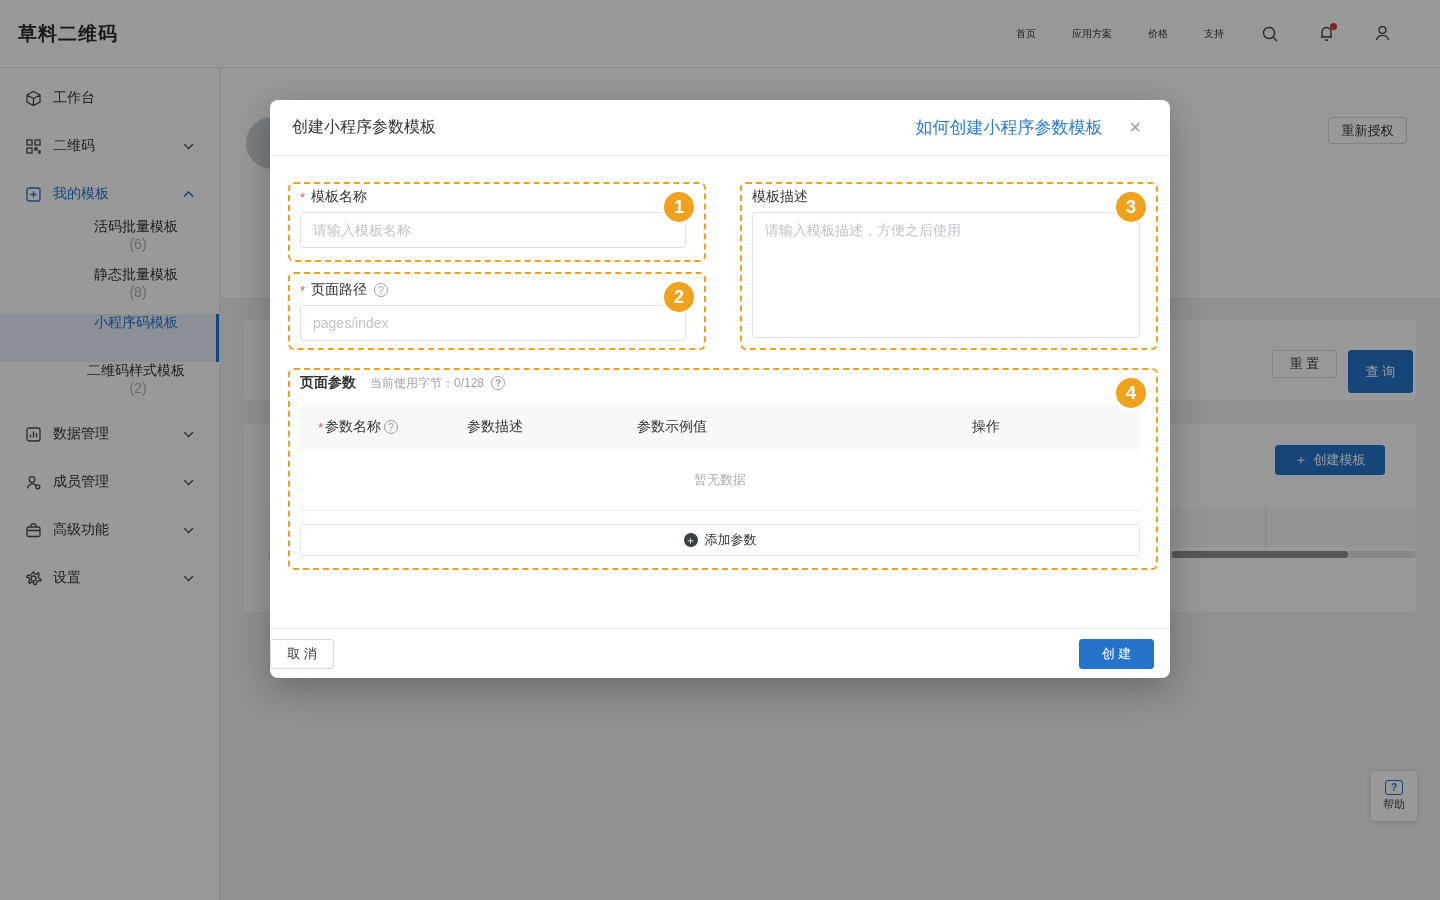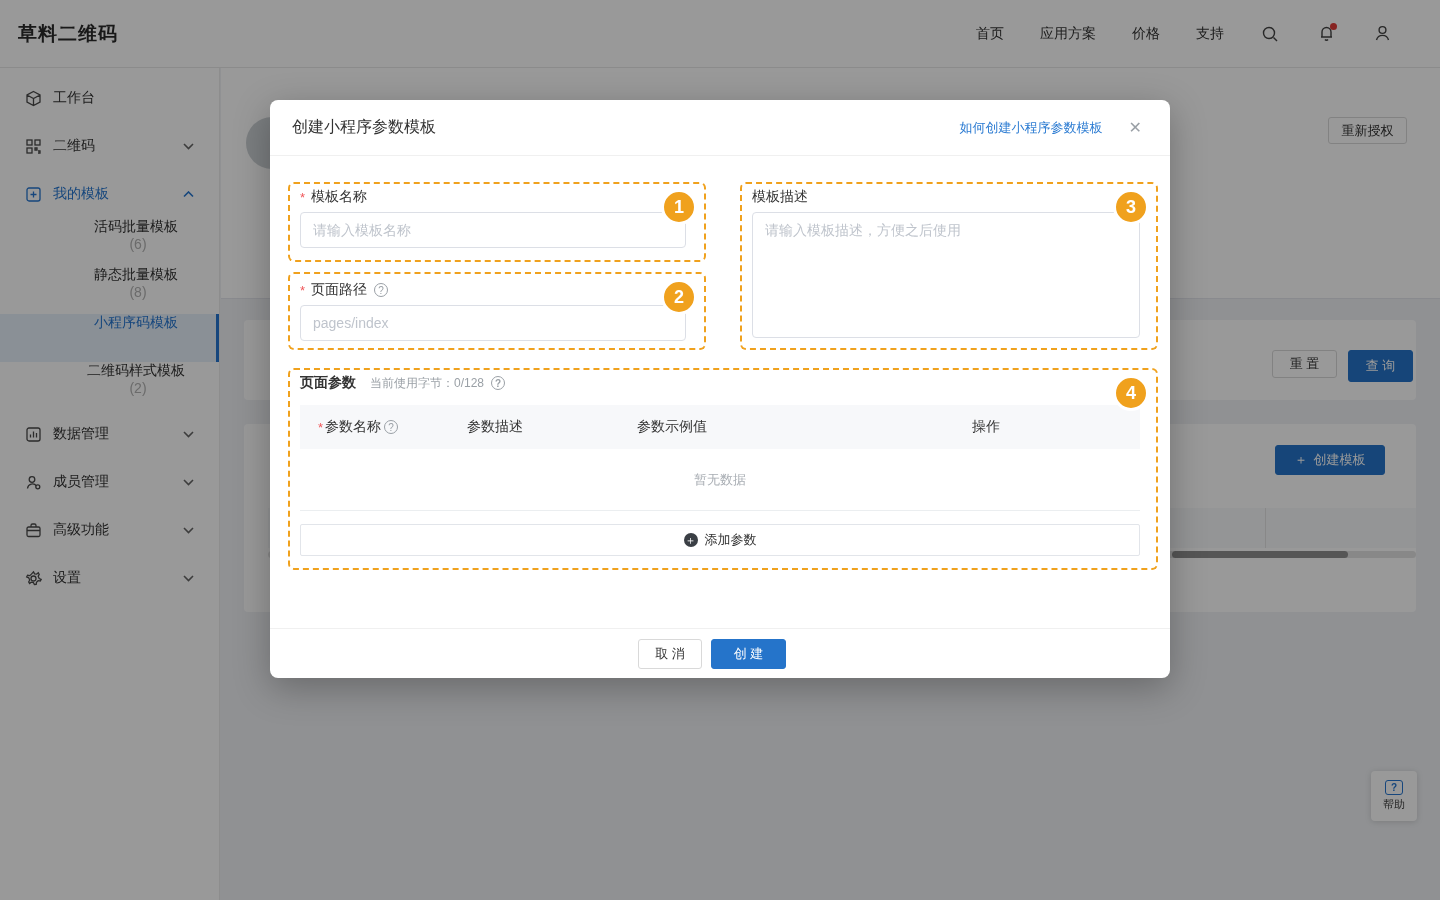--- a/index.html
+++ b/index.html
@@ -5,21 +5,21 @@
   * { margin:0; padding:0; box-sizing:border-box; }
   html,body { width:1440px; height:900px; overflow:hidden;
     font-family:"Liberation Sans","DejaVu Sans",sans-serif; color:#333; background:#f0f2f5; }
   .abs { position:absolute; }
 
   
   .navbar { position:absolute; left:0; top:0; width:1440px; height:68px; background:#fff;
     border-bottom:1px solid #e8e8e8; display:flex; align-items:center; z-index:1; }
   .logo { font-size:19px; font-weight:bold; color:#2b2b2b; margin-left:18px; letter-spacing:1px; }
   .nav-right { margin-left:auto; display:flex; align-items:center; gap:36px; margin-right:48px; }
-  .nav-item { font-size:14px; color:#333; cursor:pointer; white-space:nowrap; }
+  .nav-item { font-size:10px; color:#333; cursor:pointer; white-space:nowrap; }
   .nav-ic { position:relative; width:20px; height:20px; display:flex; align-items:center; justify-content:center; }
   .nav-ic svg { stroke:#444; fill:none; stroke-width:1.4; }
   .red-dot { position:absolute; right:-1px; top:-1px; width:7px; height:7px; border-radius:50%; background:#e23c39; }
 
   
   .sidebar { position:absolute; left:0; top:68px; width:220px; height:832px; background:#fff;
     border-right:1px solid #ececec; padding-top:6px; z-index:1; }
   .side-item { height:48px; display:flex; align-items:center; font-size:14px; cursor:pointer; position:relative; }
   .side-item .ic { width:17px; height:17px; margin-left:25px; margin-right:11px; display:flex; }
   .side-item .ic svg { stroke:#4a4a4a; fill:none; stroke-width:1.3; width:17px; height:17px; }
@@ -60,42 +60,42 @@
 
   
   .overlay { position:absolute; left:0; top:0; width:1440px; height:900px; background:rgba(0,0,0,.4); z-index:40; }
 
   
   .modal { position:absolute; left:270px; top:100px; width:900px; height:578px; background:#fff;
     border-radius:8px; box-shadow:0 10px 36px rgba(0,0,0,.28); z-index:60; }
   .modal-head { position:absolute; left:0; top:0; width:100%; height:56px; display:flex; align-items:center;
     padding:0 22px; border-bottom:1px solid #f0f0f0; }
   .modal-title { font-size:16px; font-weight:500; color:#333; }
-  .modal-link { margin-left:auto; font-size:13px; color:#2b7bd2; cursor:pointer; }
+  .modal-link { margin-left:auto; font-size:17px; color:#2b7bd2; cursor:pointer; }
   .modal-close { margin-left:26px; margin-right:6px; font-size:16px; color:#9aa0a6; cursor:pointer; line-height:1; }
   .f-label { font-size:14px; color:#333; display:flex; align-items:center; gap:4px; }
   .req { color:#f0575a; font-size:13px; margin-right:2px; }
   .qmark { width:14px; height:14px; border:1px solid #9aa0a6; border-radius:50%; color:#9aa0a6;
     font-size:10px; display:inline-flex; align-items:center; justify-content:center; margin-left:3px; }
   input.fld, textarea.fld { border:1px solid #dcdfe6; border-radius:4px; font-size:14px; color:#333;
     padding:0 12px; outline:none; font-family:inherit; background:#fff; }
   input.fld::placeholder, textarea.fld::placeholder { color:#bfc4cc; }
   textarea.fld { padding:9px 12px; resize:none; }
   .ptable-head { position:absolute; left:30px; top:305px; width:840px; height:44px; background:#f7f8fa;
     display:flex; align-items:center; font-size:14px; color:#333; }
   .ptable-empty { position:absolute; left:30px; top:349px; width:840px; height:62px;
     display:flex; align-items:center; justify-content:center; font-size:13px; color:#a8adb3;
     border-bottom:1px solid #ebeef0; }
   .add-row { position:absolute; left:30px; top:424px; width:840px; height:32px; border:1px solid #e2e5ea;
     border-radius:2px; display:flex; align-items:center; justify-content:center; gap:7px;
     font-size:13px; color:#333; cursor:pointer; }
   .plus-circle { width:14px; height:14px; border-radius:50%; background:#3a3f45; color:#fff; font-size:11px;
     display:flex; align-items:center; justify-content:center; line-height:1; }
   .modal-foot { position:absolute; left:0; top:528px; width:100%; height:50px; border-top:1px solid #f0f0f0;
-    display:flex; align-items:center; justify-content:center; padding-right:16px; gap:9px; }
+    display:flex; align-items:center; justify-content:space-between; padding-right:16px; gap:9px; }
 
   
   .anno { position:absolute; border:2.5px dashed #f0a11d; border-radius:6px; pointer-events:none; z-index:70; }
   .anno-badge { position:absolute; right:7px; top:5px; width:36px; height:36px; border-radius:50%;
     background:#f0a11d; border:3px solid #fff; color:#fff; font-size:18px; font-weight:bold;
     display:flex; align-items:center; justify-content:center; }
 </style>
 </head>
 <body>
 
@@ -244,21 +244,21 @@
 <div class="page-head"></div>
 <div class="avatar"></div>
 <div class="btn btn-plain abs" style="left:1328px;top:117px;width:79px;height:27px;">重新授权</div>
 
 <div class="tab-row">
   <div class="tab-active">参数模板</div>
 </div>
 
 <div class="panel" style="left:244px;top:320px;width:1172px;height:80px;"></div>
 <div class="btn btn-plain abs" style="left:1272px;top:350px;width:65px;height:28px;">重 置</div>
-<div class="btn btn-primary abs" style="left:1348px;top:350px;width:65px;height:32px;">查 询</div>
+<div class="btn btn-primary abs" style="left:1348px;top:350px;width:65px;height:43px;">查 询</div>
 
 <div class="panel" style="left:244px;top:424px;width:1172px;height:188px;"></div>
 <div class="btn btn-primary abs" style="left:1275px;top:445px;width:110px;height:30px;gap:6px;">
   <span>＋</span>
   <span>创建模板</span>
 </div>
 <div class="bg-tablehead">
   
   
 </div>

